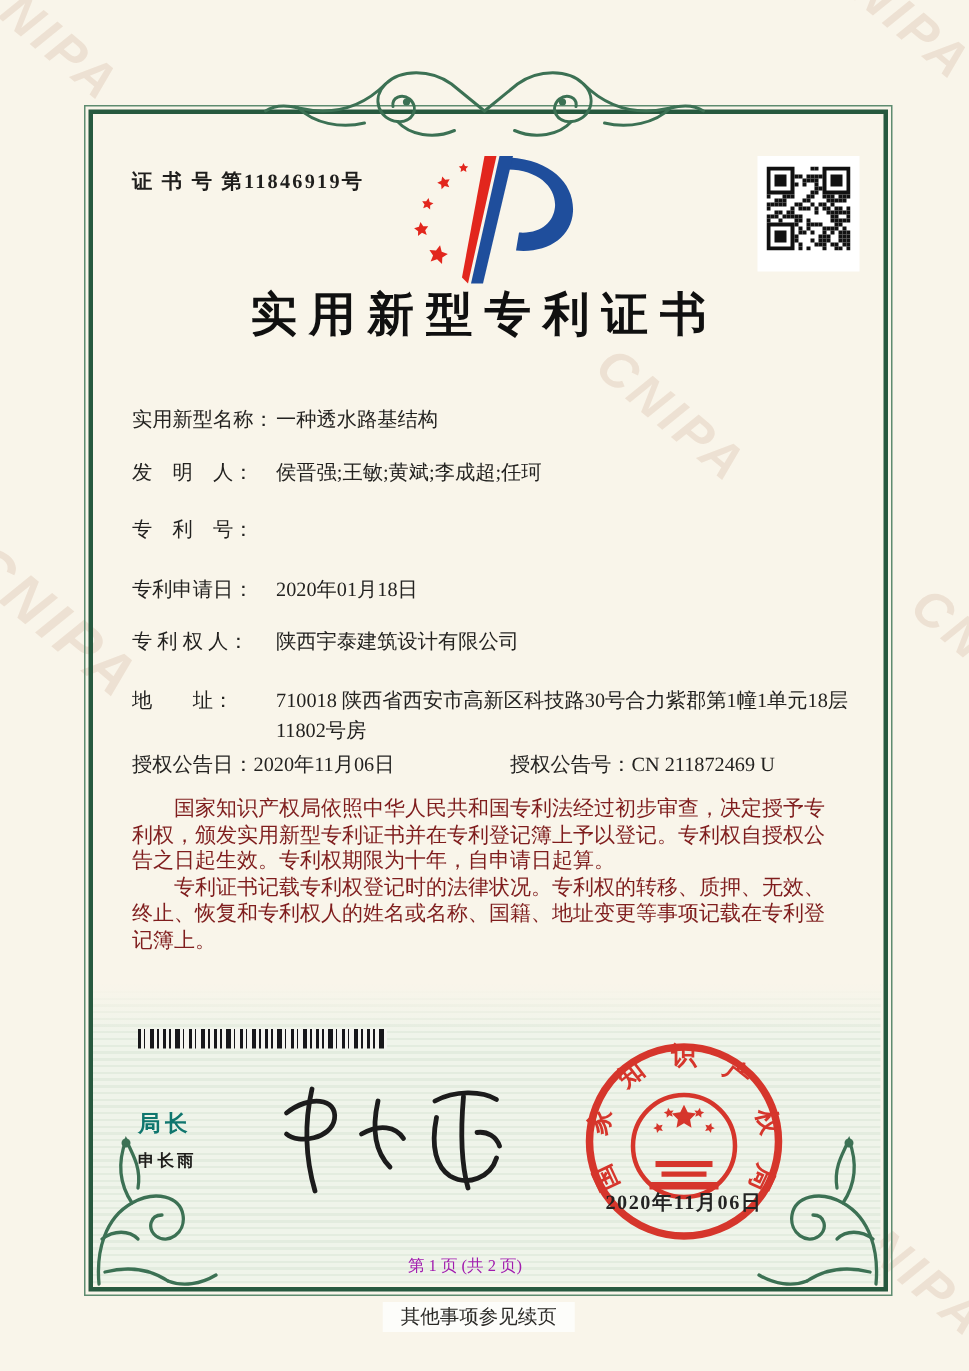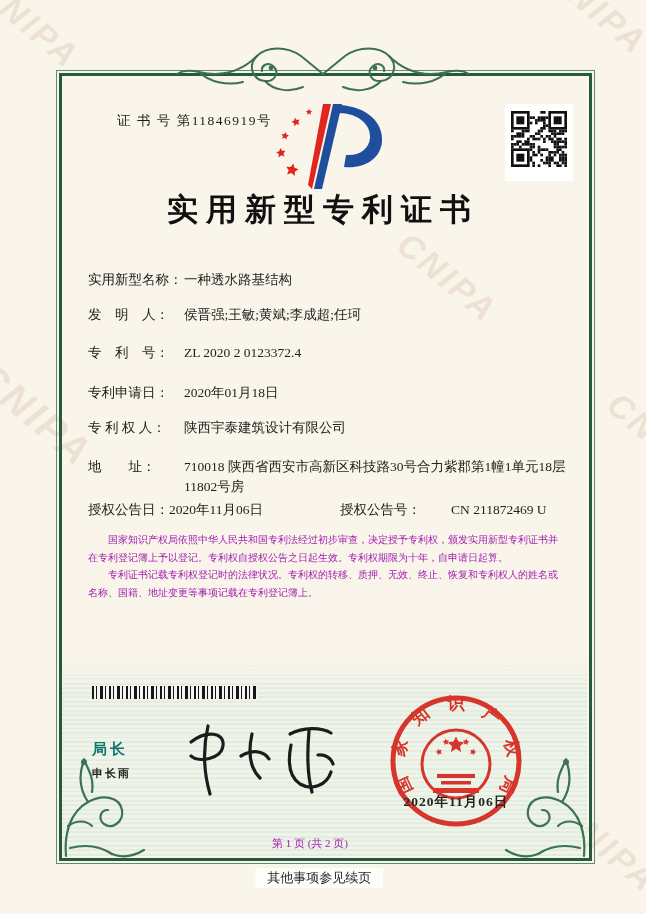--- a/index.html
+++ b/index.html
@@ -14,36 +14,36 @@
   
   .green-band{left:62px;top:656px;width:525px;height:200px;
       background:repeating-linear-gradient(180deg,#e3ecdf 0 1.5px,#eff4ea 1.5px 4.5px);
       }
   .green-band::before{content:"";position:absolute;left:0;top:0;right:0;height:34px;
       background:linear-gradient(180deg,#f9f5ea 0%,rgba(249,245,234,0) 100%);}
   
   .frame{left:56px;top:70px;width:537px;height:792px;border:1px solid #5e8c70;}
   .frame-inner{position:absolute;inset:2px;border:3px solid #27593f;}
   
-  .cert-no{left:88px;top:112px;font-size:13.5px;font-weight:400;letter-spacing:1.5px;color:#1f1e1c;margin-left:29px;}
+  .cert-no{left:88px;top:112px;font-size:13.5px;font-weight:700;letter-spacing:1.5px;color:#1f1e1c;}
   .title{left:0;right:0;top:189px;text-align:center;font-size:31px;font-weight:700;
          letter-spacing:8px;color:#101010;}
   .qr-box{left:505px;top:104px;width:68px;height:77px;background:#ffffff;}
   .qr-box svg{position:absolute;left:6px;top:7px;}
   
   .field-row{position:absolute;left:88px;width:478px;display:flex;
              font-size:13.5px;font-weight:500;line-height:1.5;color:#232220;}
   .flabel{flex:0 0 96px;white-space:nowrap;}
   .fvalue{flex:1;}
   .fr1{top:270px}.fr2{top:305px}.fr3{top:343px}.fr4{top:383px}.fr5{top:418px}
   .fr6{top:457px}.fr7{top:500px}
   .fr7 .pair{display:flex;text-align:right;}
-  .fr7 .pair2{position:absolute;left:252px;top:0;display:flex;gap:30px;}
-  
-  .body-text{left:88px;top:531px;width:472px;font-size:10px;line-height:17.5px;color:#a21caf;}
+  .fr7 .pair2{position:absolute;left:252px;top:0;display:flex;}
+  
+  .body-text{left:88px;top:531px;width:472px;font-size:14px;line-height:17.5px;color:#7f1d1d;}
   .body-text p{margin:0;text-indent:2em;}
   
   .barcode{left:92px;top:686px;width:166px;height:13px;
       background:repeating-linear-gradient(90deg,#17171a 0 2px,#f5f5f0 2px 4px,#17171a 4px 5px,
       #f5f5f0 5px 8px,#17171a 8px 11px,#f5f5f0 11px 13px,#17171a 13px 14px,#f5f5f0 14px 17px);}
   .director-title{left:92px;top:740px;font-size:15px;letter-spacing:3px;font-weight:600;color:#0f766e;}
   .director-name{left:92px;top:766px;font-size:11px;letter-spacing:2px;font-weight:600;color:#1d1c1a;}
   .page-note{left:0;right:26px;top:836px;text-align:center;font-size:11px;color:#a21caf;}
   .continuation{left:50%;top:868px;transform:translateX(-53%);font-size:13px;font-weight:500;
       color:#2a2926;background:#fdfdfa;padding:1px 12px;white-space:nowrap;}
@@ -280,21 +280,20 @@
 <div class="field-row fr1">
   <span class="flabel">实用新型名称：</span>
   <span class="fvalue">一种透水路基结构</span>
 </div>
 <div class="field-row fr2">
   <span class="flabel">发　明　人：</span>
   <span class="fvalue">侯晋强;王敏;黄斌;李成超;任珂</span>
 </div>
 <div class="field-row fr3">
   <span class="flabel">专　利　号：</span>
-  <span class="fvalue">ZL 2020 2 0123372.4</span>
 </div>
 <div class="field-row fr4">
   <span class="flabel">专利申请日：</span>
   <span class="fvalue">2020年01月18日</span>
 </div>
 <div class="field-row fr5">
   <span class="flabel">专 利 权 人：</span>
   <span class="fvalue">陕西宇泰建筑设计有限公司</span>
 </div>
 <div class="field-row fr6">

